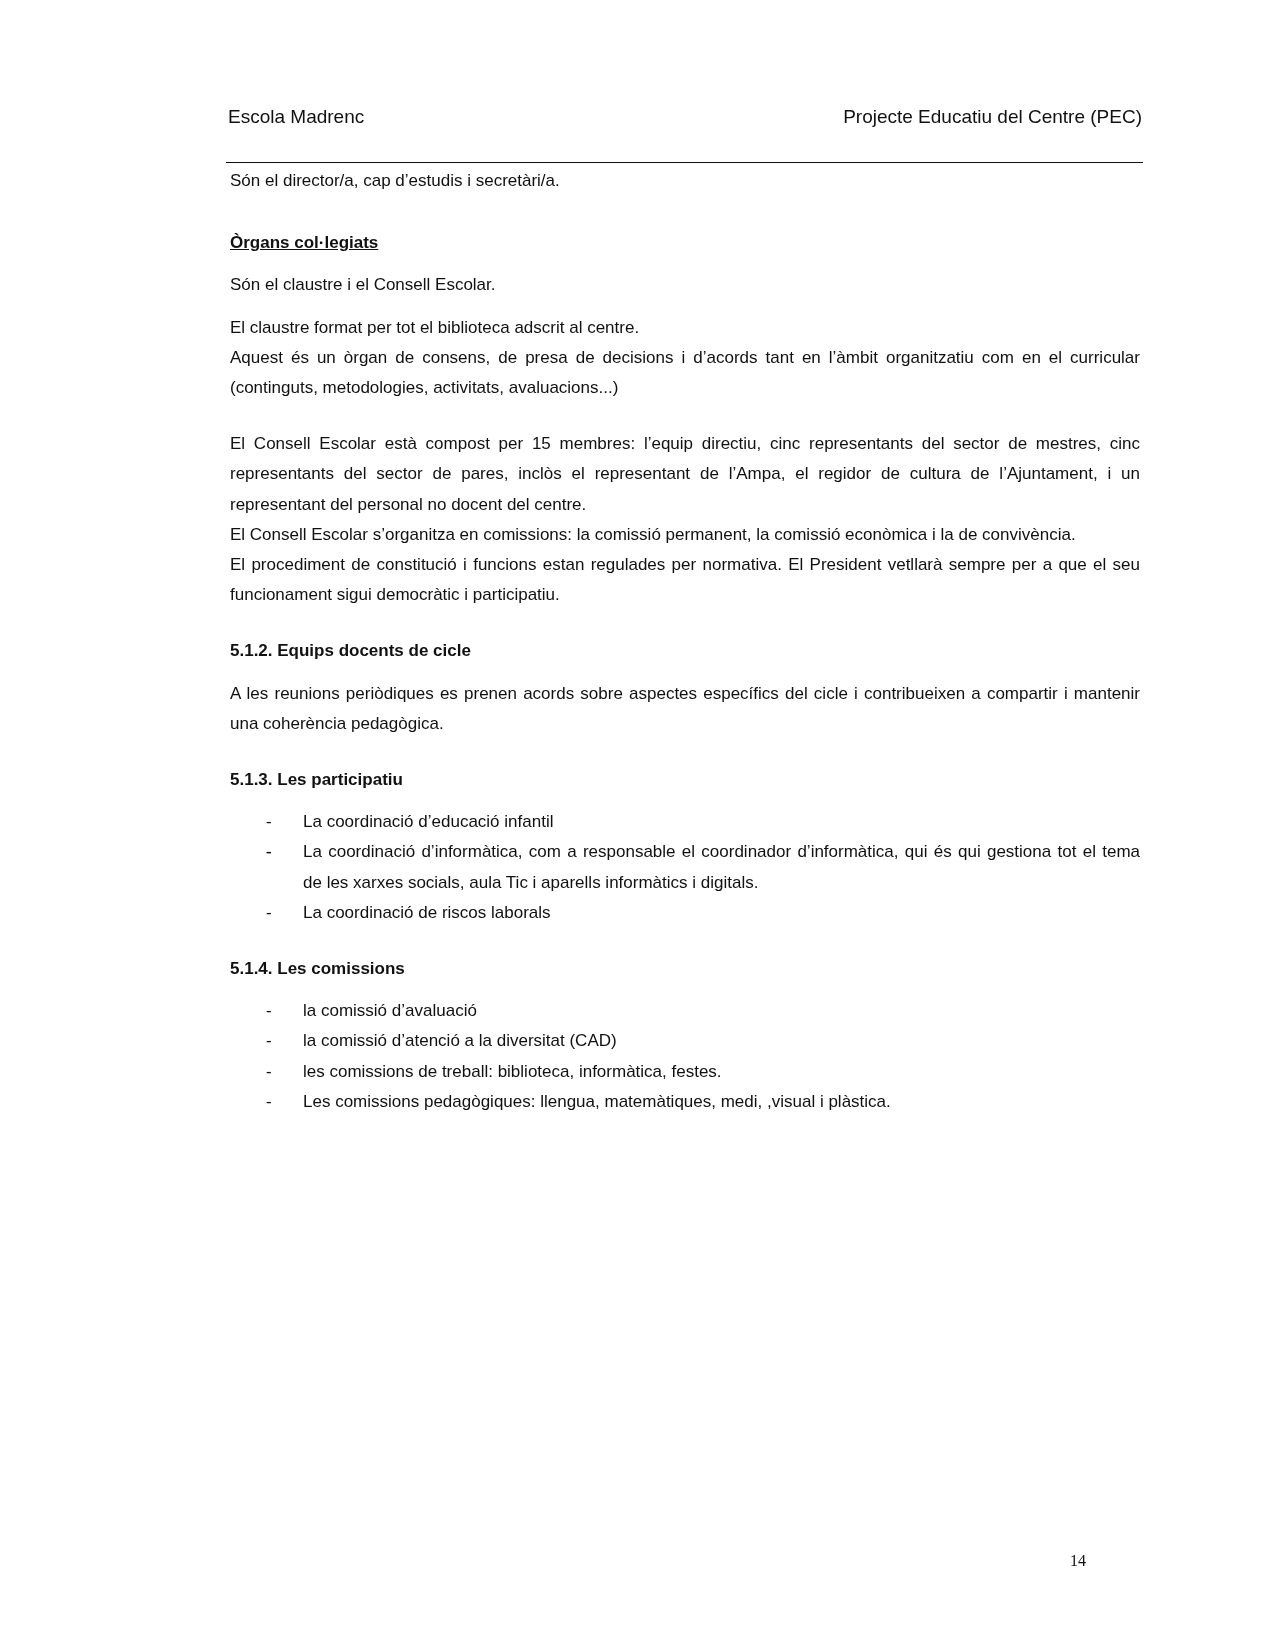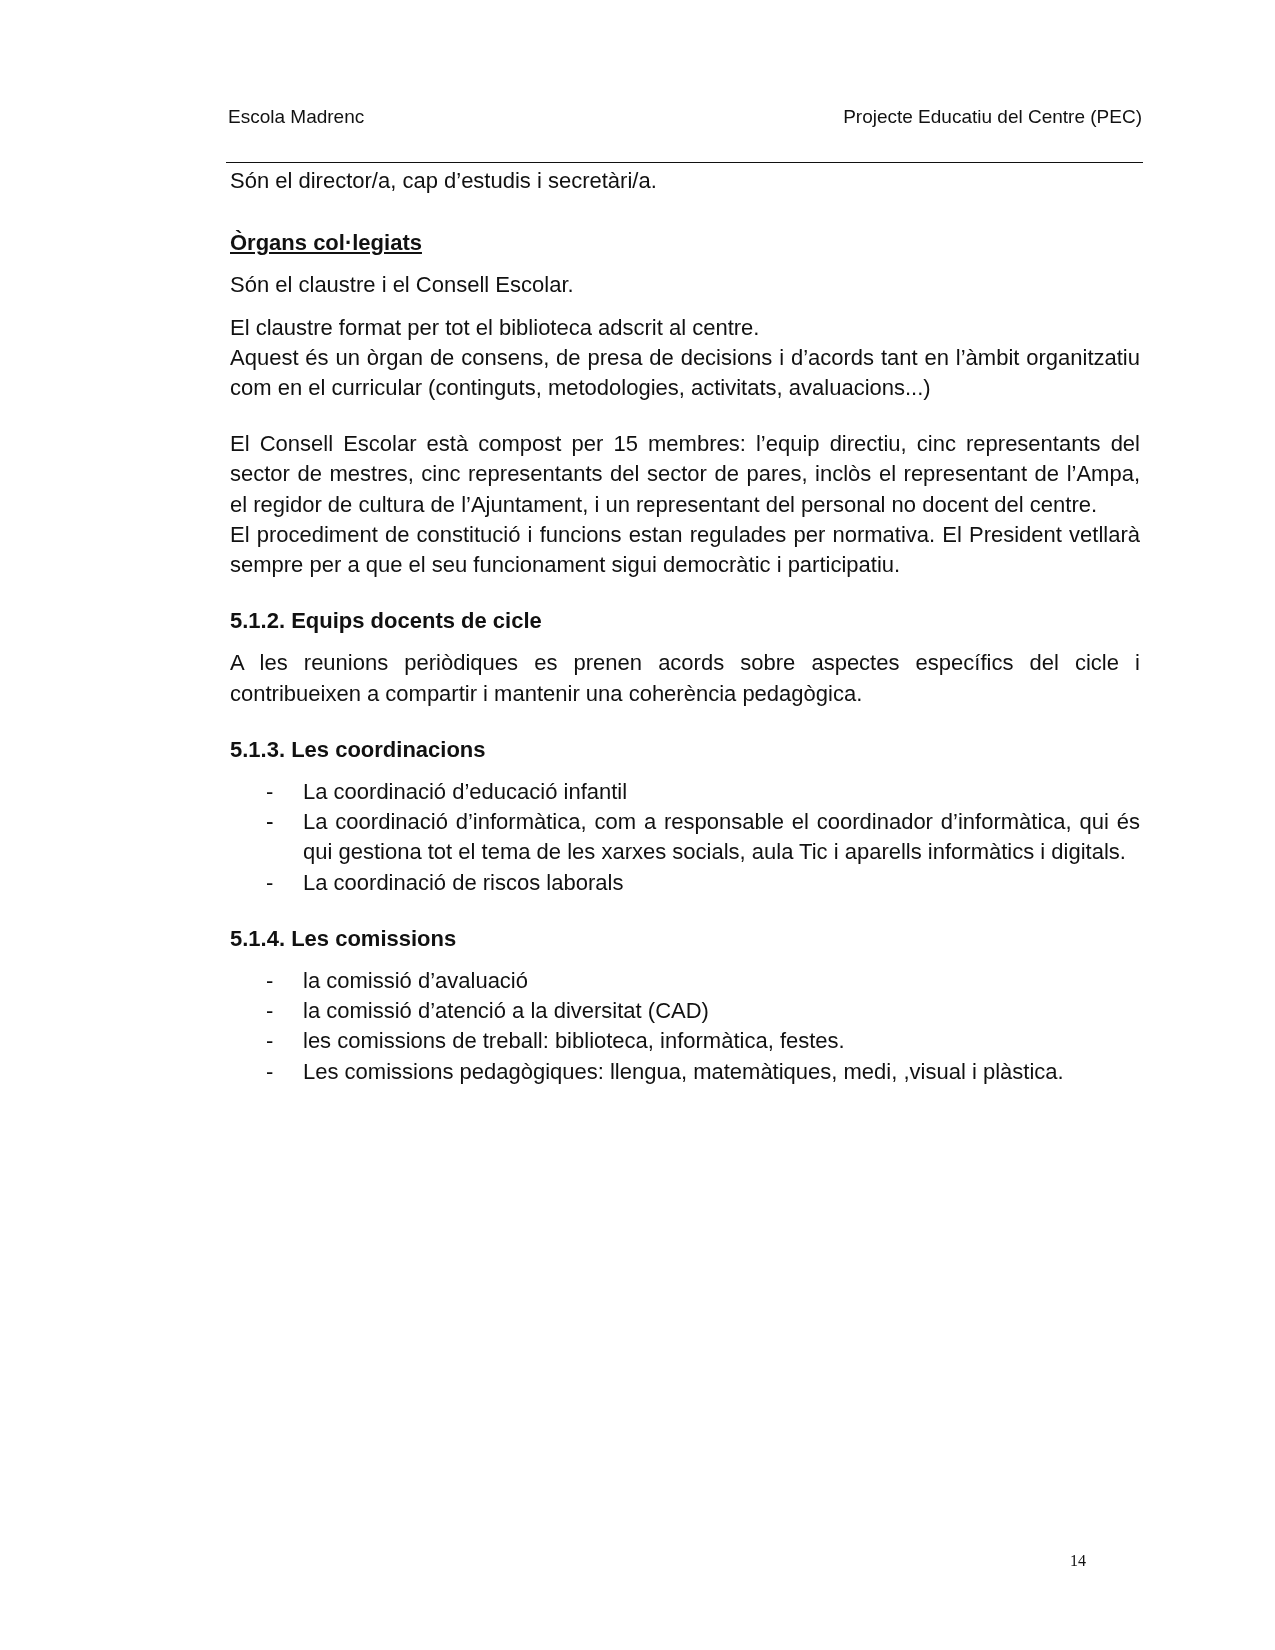--- a/index.html
+++ b/index.html
@@ -2,21 +2,21 @@
 <html><head>
   <meta charset="utf-8">
   <style>
     html, body { margin: 0; padding: 0; background: #ffffff; }
     body { width: 1275px; height: 1650px; position: relative; overflow: hidden; color: #111; }
     .page { position: absolute; left: 0; top: 16px; width: 1101px; height: 1650px; font-family: "Liberation Sans", sans-serif; margin-left: 24px; }
     .header { position: absolute; left: 204px; top: 90px; width: 914px; height: 30px; font-size: 19px; }
     .header .left { position: absolute; left: 0; top: 0; }
     .header .right { position: absolute; right: 0; top: 0; }
     .header-rule { position: absolute; left: 202px; top: 146px; width: 917px; height: 0; border-top: 1.5px solid #111; }
-    .body { position: absolute; left: 206px; top: 150px; width: 910px; font-size: 22px; line-height: 30.2px; }
+    .body { position: absolute; left: 206px; top: 150px; width: 910px; font-size: 17px; line-height: 30.2px; }
     p { margin: 0; text-align: justify; }
     .gap-s { height: 12px; }
     .gap-m { height: 30px; }
     .gap-l { height: 26px; }
     .subhead { font-weight: bold; text-decoration: underline; margin: 0; }
     .section-title { font-weight: bold; margin: 0; }
     ul.dash { list-style: none; margin: 0; padding: 0; }
     ul.dash li { position: relative; padding-left: 73px; text-align: justify; }
     ul.dash li .dash-mark { position: absolute; left: 36px; top: 0; }
     .page-number { position: absolute; left: 1046px; top: 1536px; font-family: "Liberation Serif", serif; font-size: 16px; }
@@ -38,29 +38,30 @@
     <div class="gap-m"></div>
     <div style="height:2px"></div>
     <p class="subhead">Òrgans col·legiats</p>
     <div class="gap-s"></div>
     <p>Són el claustre i el Consell Escolar.</p>
     <div class="gap-s"></div>
     <p>El claustre format per tot el biblioteca adscrit al centre.</p>
     <p>Aquest és un òrgan de consens, de presa de decisions i d’acords tant en l’àmbit organitzatiu com en el curricular (continguts, metodologies, activitats, avaluacions...)</p>
     <div class="gap-l"></div>
     <p>El Consell Escolar està compost per 15 membres: l’equip directiu, cinc representants del sector de mestres, cinc representants del sector de pares, inclòs el representant de l’Ampa, el regidor de cultura de l’Ajuntament, i un representant del personal no docent del centre.</p>
+    <p>El Consell Escolar s’organitza en comissions: la comissió permanent, la comissió econòmica i la de convivència.</p>
     <p>El procediment de constitució i funcions estan regulades per normativa. El President vetllarà sempre per a que el seu funcionament sigui democràtic i participatiu.</p>
 
     <div class="gap-l"></div>
     <p class="section-title">5.1.2. Equips docents de cicle</p>
     <div class="gap-s"></div>
     <p>A les reunions periòdiques es prenen acords sobre aspectes específics del cicle i contribueixen a compartir i mantenir una coherència pedagògica.</p>
 
     <div class="gap-l"></div>
-    <p class="section-title">5.1.3. Les coordinacions</p>
+    <p class="section-title">5.1.3. Les participatiu</p>
     <div class="gap-s"></div>
     <ul class="dash">
       <li><span class="dash-mark">-</span><span>La coordinació d’educació infantil</span></li>
       <li><span class="dash-mark">-</span></li>
       <li><span class="dash-mark">-</span><span>La coordinació d’informàtica, com a responsable el coordinador d’informàtica, qui és qui gestiona tot el tema de les xarxes socials, aula Tic i aparells informàtics i digitals.</span></li>
       <li><span class="dash-mark">-</span><span>La coordinació de riscos laborals</span></li>
     </ul>
 
     <div class="gap-l"></div>
     <p class="section-title">5.1.4. Les comissions</p>

